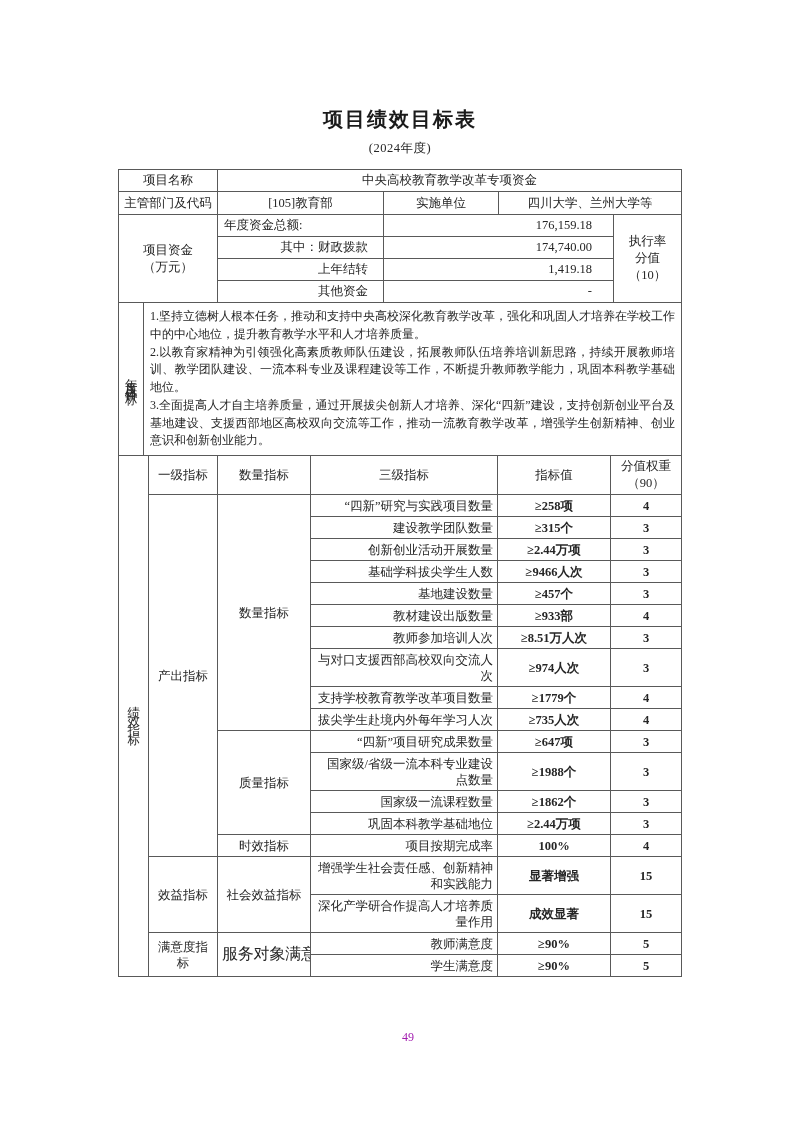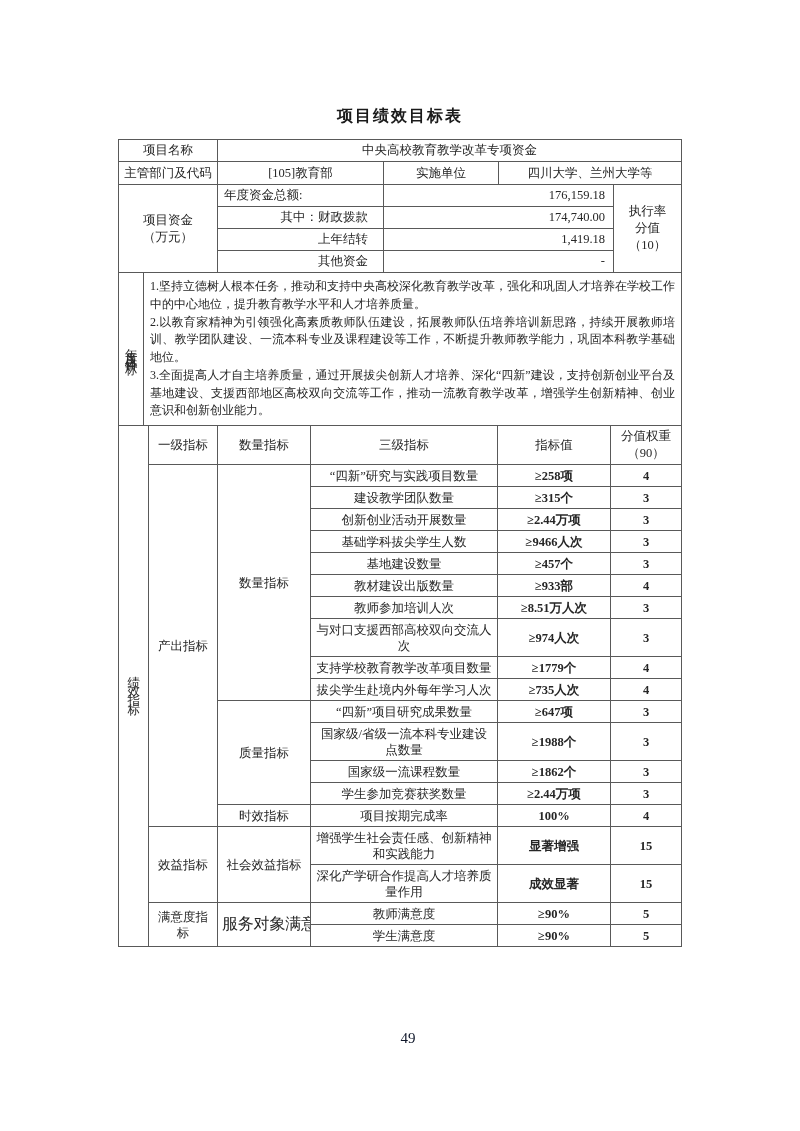--- a/index.html
+++ b/index.html
@@ -5,72 +5,73 @@
   html,body{margin:0;padding:0;}
   body{
     width:800px;height:1131px;background:#ffffff;position:relative;
     font-family:"Liberation Serif","DejaVu Serif",serif;
     color:#262626;
   }
   .sheet{position:absolute;inset:0;}
   .doc-title{
     margin-top:106px;text-align:center;
     font-family:"Liberation Sans","DejaVu Sans",sans-serif;
-    font-size:16px;font-weight:700;letter-spacing:2px;color:#1a1a1a;
+    font-size:20px;font-weight:700;letter-spacing:2px;color:#1a1a1a;
   }
   .doc-subtitle{
     margin-top:7px;text-align:center;font-size:12.5px;color:#262626;letter-spacing:0.5px;
   }
   table{
     border-collapse:collapse;table-layout:fixed;
     width:563px;margin:0 auto;
     font-size:12.5px;color:#262626;
   }
   #tbl-info{margin-top:12px;}
   #tbl-goals,#tbl-ind{margin-top:-1px;}
   td,th{
     border:1px solid #595959;
     padding:2px 4px;
     text-align:center;vertical-align:middle;
     font-weight:400;
     overflow:hidden;
   }
   .preline{white-space:pre-line;}
   .left{text-align:left;padding-left:6px;}
-  .right{text-align:right;padding-right:8px;}
+  .right{text-align:right;padding-right:21px;}
   .indent-right{text-align:right;padding-right:15px;}
   .row-h1{height:22px;padding-left:20px;} .row-h2{height:23px;} .row-money{height:22px;}
   .goals-text{
     text-align:justify;font-size:12px;line-height:1.48;
     padding:5px 6px;white-space:pre-line;vertical-align:middle;
   }
   .vcell{padding:0;}
   .vtext{
     display:inline-block;
     writing-mode:vertical-lr;text-orientation:upright;
     font-size:12.5px;line-height:1;
   }
   .vtext.goals{letter-spacing:3px;}
   .vtext.section{letter-spacing:9px;}
   #tbl-ind .hdr{height:34px;}
   #tbl-ind td{line-height:1.28;padding:2.5px 4px;}
-  .c-l3{text-align:center;padding-left:5px;}
+  .c-l3{text-align:right;padding-left:5px;}
   .c-val,.c-w{text-align:center;font-weight:bold;}
   .tight{font-size:16px;letter-spacing:-0.2px;white-space:nowrap;padding-left:1px;padding-right:1px;}
   .page-number{
     position:absolute;left:16px;right:0;top:1030px;
-    text-align:center;font-size:15px;color:#0f172a;
+    text-align:center;font-size:12px;color:#a21caf;
   }
 </style>
 </head>
 <body>
 
 <div class="sheet">
 
   <div class="doc-title">项目绩效目标表</div>
+  <div class="doc-subtitle">(2024年度)</div>
 
   <table id="tbl-info">
     <colgroup>
         <col style="width:99px">
         <col style="width:166px">
         <col style="width:115px">
         <col style="width:115px">
         <col style="width:68px">
       </colgroup>
     <tbody>
@@ -203,21 +204,21 @@
           <td class="c-l3">国家级/省级一流本科专业建设点数量</td>
           <td class="c-val">≥1988个</td>
           <td class="c-w">3</td>
         </tr>
         <tr>
           <td class="c-l3">国家级一流课程数量</td>
           <td class="c-val">≥1862个</td>
           <td class="c-w">3</td>
         </tr>
         <tr>
-          <td class="c-l3">学生参加竞赛获奖数量</td>
+          <td class="c-l3">巩固本科教学基础地位</td>
           <td class="c-val">≥2.44万项</td>
           <td class="c-w">3</td>
         </tr>
         <tr>
           <td class="c-l2" rowspan="1">时效指标</td>
           <td class="c-l3">项目按期完成率</td>
           <td class="c-val">100%</td>
           <td class="c-w">4</td>
         </tr>
         <tr>

